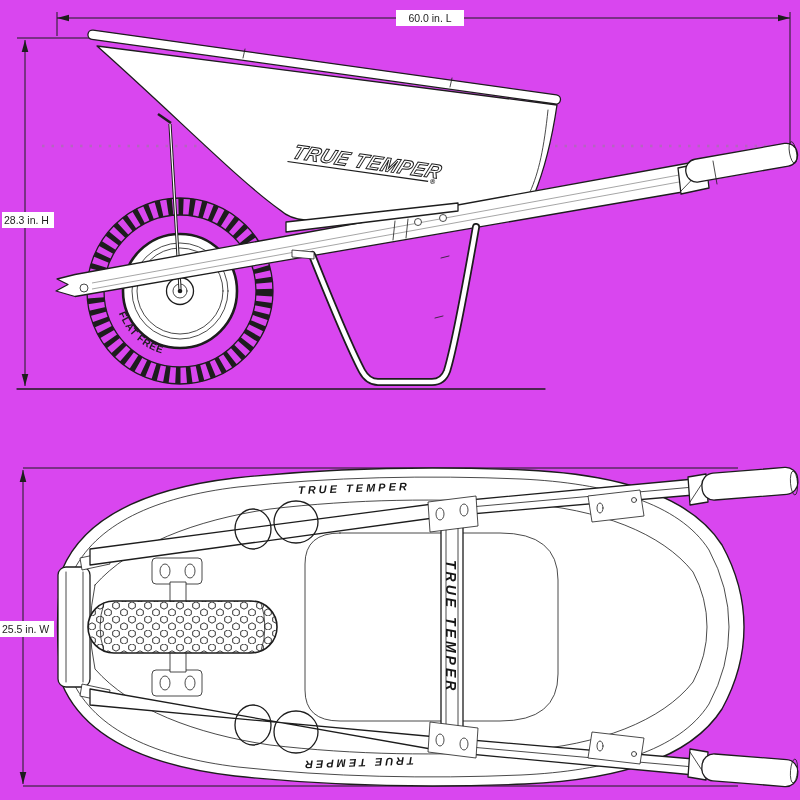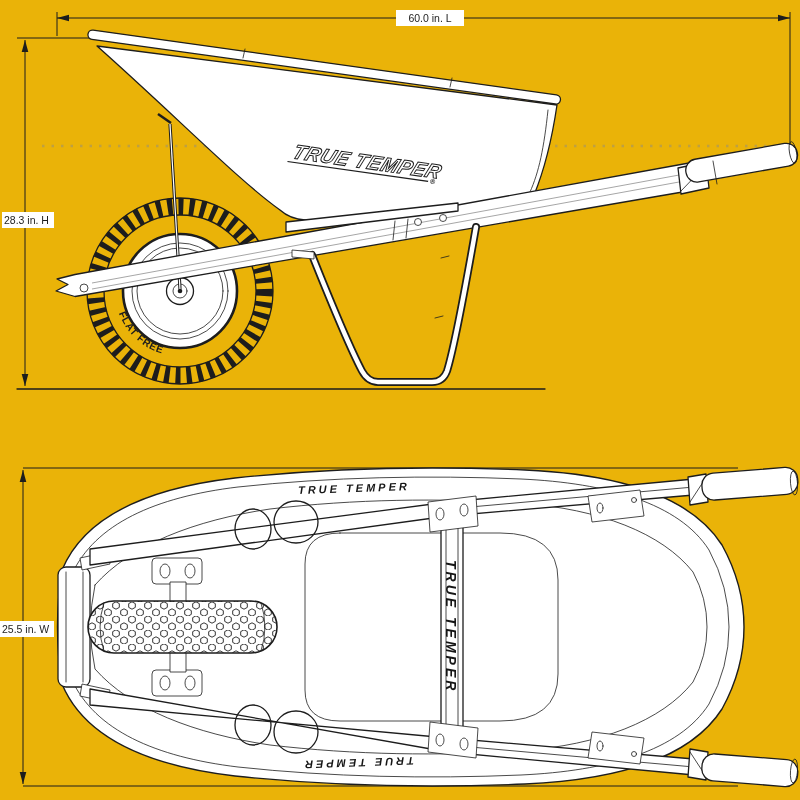--- a/index.html
+++ b/index.html
@@ -1,16 +1,16 @@
 <!DOCTYPE html>
 <html><head>
 <meta charset="utf-8">
 <style>
   html,body{margin:0;padding:0;background:#fff;}
-  .stage{width:800px;height:800px;position:relative;background:#eab308;overflow:hidden;}
+  .stage{width:800px;height:800px;position:relative;background:#d946ef;overflow:hidden;}
   svg{display:block;}
   .s{stroke:#1d1d1d;fill:none;stroke-width:1.3;stroke-linecap:round;stroke-linejoin:round;}
   .sf{stroke:#1d1d1d;fill:#fff;stroke-width:1.3;stroke-linejoin:round;}
   .t05{stroke-width:.8;}
   .dim{stroke:#1d1d1d;stroke-width:1;fill:none;}
   .arr{fill:#1d1d1d;stroke:none;}
   .mask{fill:#fff;stroke:none;}
   .lbl{font:10.5px "Liberation Sans",sans-serif;fill:#1d1d1d;}
   .logo{font:italic bold 20px "Liberation Sans",sans-serif;fill:#fff;stroke:#1d1d1d;stroke-width:1;letter-spacing:.5px;}
   .reg{font:bold 7px "Liberation Sans",sans-serif;fill:#1d1d1d;stroke:none;}

